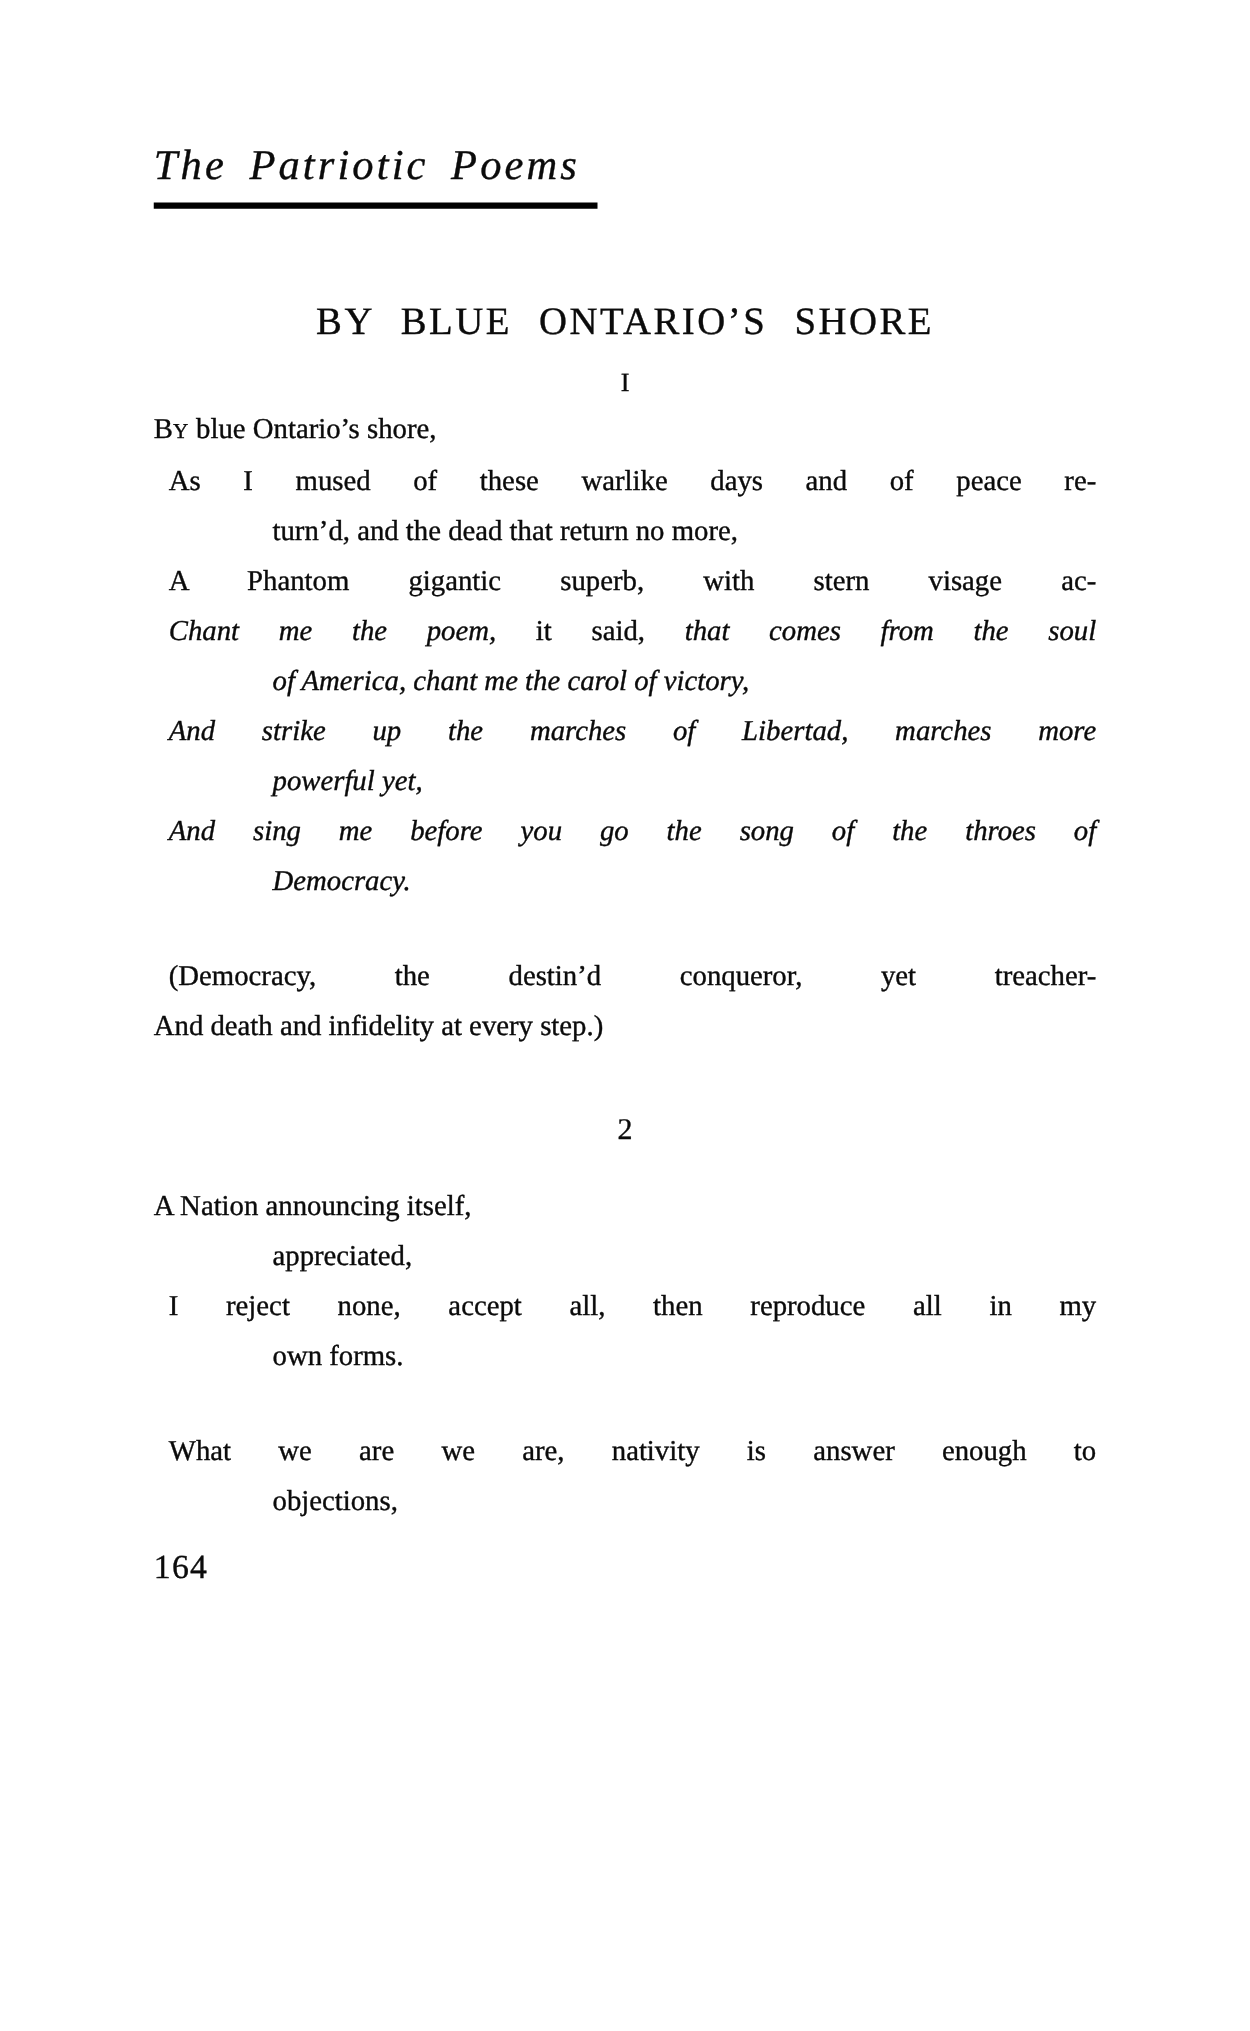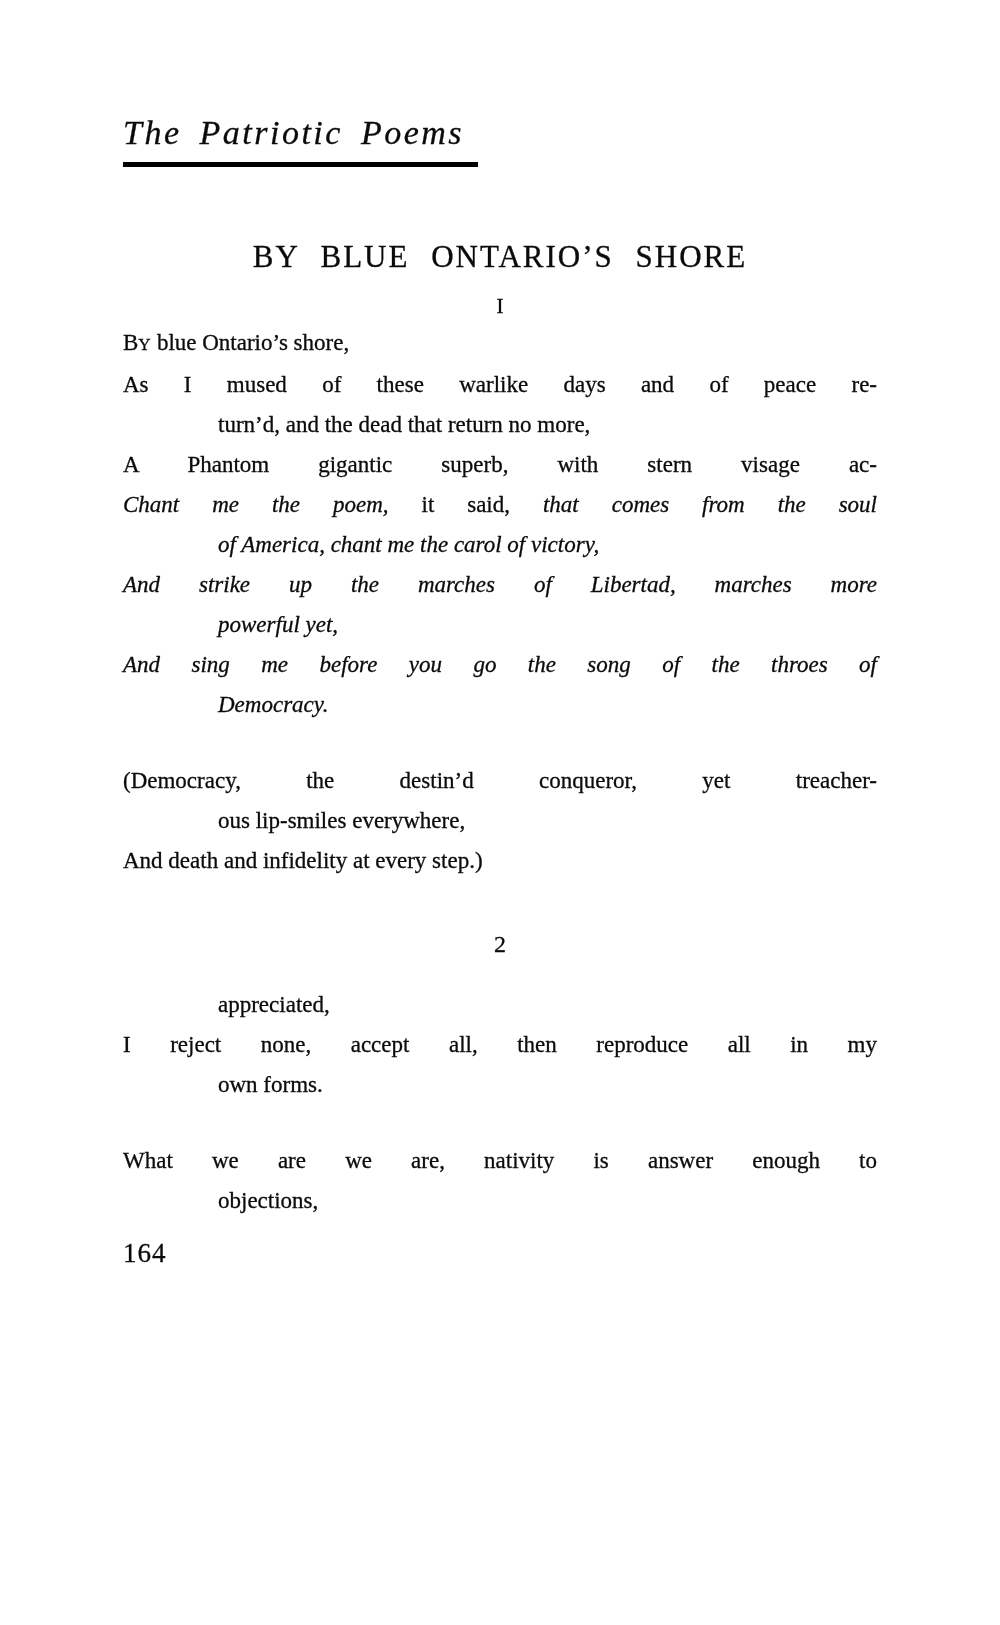--- a/index.html
+++ b/index.html
@@ -50,20 +50,21 @@
   .stanza + .stanza { margin-top: 36px; }
   .poem-line {
     font-size: 23px;
     line-height: 40px;
   }
   .poem-line.indent { padding-left: 95px; }
   .poem-line.stretch {
     text-align: justify;
     text-align-last: justify;
     text-justify: inter-word;
+    margin-left: 12px;
   }
   .poem-line.italic { font-style: italic; }
   .seg.italic { font-style: italic; }
   .seg.sc { text-transform: uppercase; font-size: 0.74em; letter-spacing: 0.5px; }
   .page-number {
     font-size: 27px;
     line-height: 36px;
     margin-top: 14px;
     letter-spacing: 1px;
   }
@@ -87,25 +88,25 @@
         <div class="poem-line stretch"><span class="seg">A Phantom gigantic superb, with stern visage ac-</span></div>
         <div class="poem-line stretch"><span class="seg italic">Chant me the poem,</span><span class="seg"> it said, </span><span class="seg italic">that comes from the soul</span></div>
         <div class="poem-line indent italic"><span class="seg">of America, chant me the carol of victory,</span></div>
         <div class="poem-line stretch italic"><span class="seg">And strike up the marches of Libertad, marches more</span></div>
         <div class="poem-line indent italic"><span class="seg">powerful yet,</span></div>
         <div class="poem-line stretch italic"><span class="seg">And sing me before you go the song of the throes of</span></div>
         <div class="poem-line indent italic"><span class="seg">Democracy.</span></div>
       </div>
       <div class="stanza">
         <div class="poem-line stretch"><span class="seg">(Democracy, the destin’d conqueror, yet treacher-</span></div>
-        <div class="poem-line indent"><span class="seg">ous lip-smiles everywhere,</span></div>
         <div class="poem-line"><span class="seg">And death and infidelity at every step.)</span></div>
       </div>
       <div class="section-number">2</div>
       <div class="stanza">
+        <div class="poem-line"><span class="seg">A Nation announcing itself,</span></div>
         <div class="poem-line indent"><span class="seg">appreciated,</span></div>
         <div class="poem-line stretch"><span class="seg">I reject none, accept all, then reproduce all in my</span></div>
         <div class="poem-line indent"><span class="seg">own forms.</span></div>
       </div>
       <div class="stanza">
         <div class="poem-line stretch"><span class="seg">What we are we are, nativity is answer enough to</span></div>
         <div class="poem-line indent"><span class="seg">objections,</span></div>
       </div>
     </div>
 

